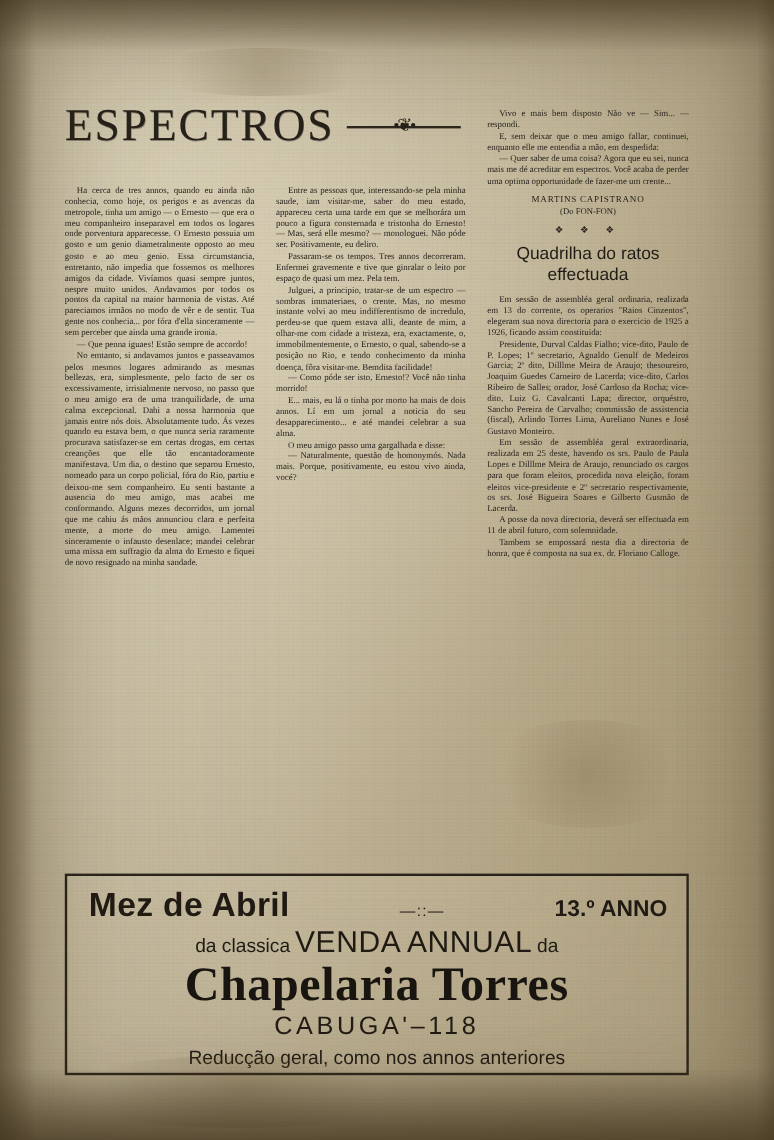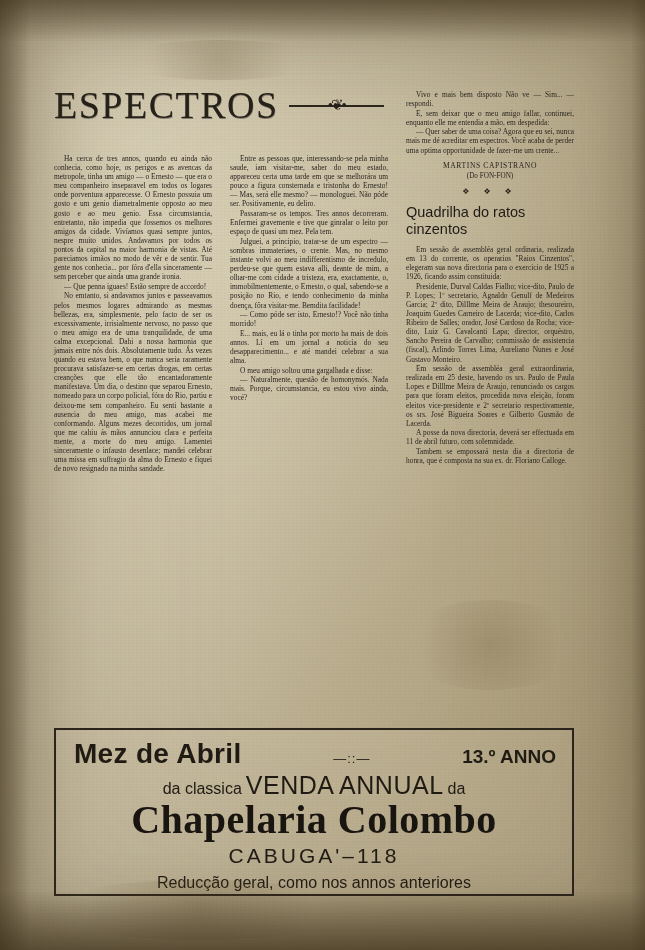--- a/index.html
+++ b/index.html
@@ -138,21 +138,21 @@
     font-size: 8px;
     margin: 4px 0 8px 0;
     color: #2a2520;
   }
   .subhead {
     font-family: "Liberation Sans", sans-serif;
     font-size: 14.5px;
     line-height: 17px;
     color: #201c16;
     margin: 2px 0 7px 0;
-    text-align: left;
+    text-align: center;
     font-weight: 400;
   }
 
   
   .ad {
     position: absolute;
     left: 28px;
     top: 660px;
     width: 520px;
     height: 168px;
@@ -254,57 +254,57 @@
       <p>— Que penna iguaes! Estão sempre de accordo!</p>
       <p>No emtanto, si andavamos juntos e passeavamos pelos mesmos logares admirando as mesmas bellezas, era, simplesmente, pelo facto de ser os excessivamente, irrisialmente nervoso, no passo que o meu amigo era de uma tranquilidade, de uma calma excepcional. Dahi a nossa harmonia que jamais entre nós dois. Absolutamente tudo. Ás vezes quando eu estava bem, o que nunca seria raramente procurava satisfazer-se em certas drogas, em certas creanções que elle tão encantadoramente manifestava. Um dia, o destino que separou Ernesto, nomeado para un corpo policial, fóra do Rio, partiu e deixou-me sem companheiro. Eu senti bastante a ausencia do meu amigo, mas acabei me conformando. Alguns mezes decorridos, um jornal que me cahiu ás mãos annunciou clara e perfeita mente, a morte do meu amigo. Lamentei sinceramente o infausto desenlace; mandei celebrar uma missa em suffragio da alma do Ernesto e fiquei de novo resignado na minha sandade.</p>
     </div>
 
     <div class="col col2">
       <p>Entre as pessoas que, interessando-se pela minha saude, iam visitar-me, saber do meu estado, appareceu certa uma tarde em que se melhorára um pouco a figura consternada e tristonha do Ernesto! — Mas, será elle mesmo? — monologuei. Não póde ser. Positivamente, eu deliro.</p>
       <p>Passaram-se os tempos. Tres annos decorreram. Enfermei gravemente e tive que ginralar o leito por espaço de quasi um mez. Pela tem.</p>
       <p>Julguei, a principio, tratar-se de um espectro — sombras immateriaes, o crente. Mas, no mesmo instante volvi ao meu indifferentismo de incredulo, perdeu-se que quem estava alli, deante de mim, a olhar-me com cidade a tristeza, era, exactamente, o, immobilmentemente, o Ernesto, o qual, sabendo-se a posição no Rio, e tendo conhecimento da minha doença, fôra visitar-me. Bemdita facilidade!</p>
       <p>— Como póde ser isto, Ernesto!? Você não tinha morrido!</p>
       <p>E... mais, eu lá o tinha por morto ha mais de dois annos. Lí em um jornal a noticia do seu desapparecimento... e até mandei celebrar a sua alma.</p>
-      <p>O meu amigo soltou uma gargalhada e disse:</p>
-      <p>— Naturalmente, questão de homonymós. Nada mais. Porque, circumstancia, eu estou vivo ainda, vocé?</p>
+      <p>O meu amigo passo uma gargalhada e disse:</p>
+      <p>— Naturalmente, questão de homonymós. Nada mais. Porque, positivamente, eu estou vivo ainda, vocé?</p>
     </div>
 
     <div class="col col3">
       <p>Vivo e mais bem disposto Não ve — Sim... — respondi.</p>
       <p>E, sem deixar que o meu amigo fallar, continuei, enquanto elle me entendia a mão, em despedida:</p>
       <p>— Quer saber de uma coisa? Agora que eu sei, nunca mais me dé acreditar em espectros. Você acaba de perder uma optima opportunidade de fazer-me um crente...</p>
 
       <div class="sig">MARTINS CAPISTRANO</div>
       <div class="sig-sub">(Do FON-FON)</div>
       <div class="dots">❖ ❖ ❖</div>
 
       <div class="subhead">
         <span>Quadrilha do ratos</span><br>
-        <span>cinzentos</span>
+        <span>effectuada</span>
       </div>
 
       <p>Em sessão de assembléa geral ordinaria, realizada em 13 do corrente, os operarios "Raios Cinzentos", elegeram sua nova directoria para o exercicio de 1925 a 1926, ficando assim constituida:</p>
       <p>Presidente, Durval Caldas Fialho; vice-dito, Paulo de P. Lopes; 1º secretario, Agnaldo Genulf de Medeiros Garcia; 2º dito, Dilllme Meira de Araujo; thesoureiro, Joaquim Guedes Carneiro de Lacerda; vice-dito, Carlos Ribeiro de Salles; orador, José Cardoso da Rocha; vice-dito, Luiz G. Cavalcanti Lapa; director, orquéstro, Sancho Pereira de Carvalho; commissão de assistencia (fiscal), Arlindo Torres Lima, Aureliano Nunes e José Gustavo Monteiro.</p>
       <p>Em sessão de assembléa geral extraordinaria, realizada em 25 deste, havendo os srs. Paulo de Paula Lopes e Dilllme Meira de Araujo, renunciado os cargos para que foram eleitos, procedida nova eleição, foram eleitos vice-presidente e 2º secretario respectivamente, os srs. José Bigueira Soares e Gilberto Gusmão de Lacerda.</p>
       <p>A posse da nova directoria, deverá ser effectuada em 11 de abril futuro, com solemnidade.</p>
       <p>Tambem se empossará nesta dia a directoria de honra, que é composta na sua ex. dr. Floriano Calloge.</p>
     </div>
 
     <div class="ad">
       <div class="ad-row1">
         <div class="ad-mez">Mez de Abril</div>
         <div class="ad-sep">—::—</div>
         <div class="ad-anno">13.º ANNO</div>
       </div>
       <div class="ad-row2">
         <span class="small">da classica</span>
         <span class="big">VENDA ANNUAL</span>
         <span class="small">da</span>
       </div>
-      <div class="ad-row3">Chapelaria Colombo</div>
+      <div class="ad-row3">Chapelaria Torres</div>
       <div class="ad-row4">CABUGA'–118</div>
       <div class="ad-row5">Reducção geral, como nos annos anteriores</div>
     </div>
 
   </div>
 
   <div class="smudge" style="left:120px; top:40px; width:200px; height:40px;"></div>
   <div class="smudge" style="left:400px; top:600px; width:180px; height:90px;"></div>
   <div class="smudge" style="left:40px; top:880px; width:320px; height:60px;"></div>
   <div class="grain"></div>

